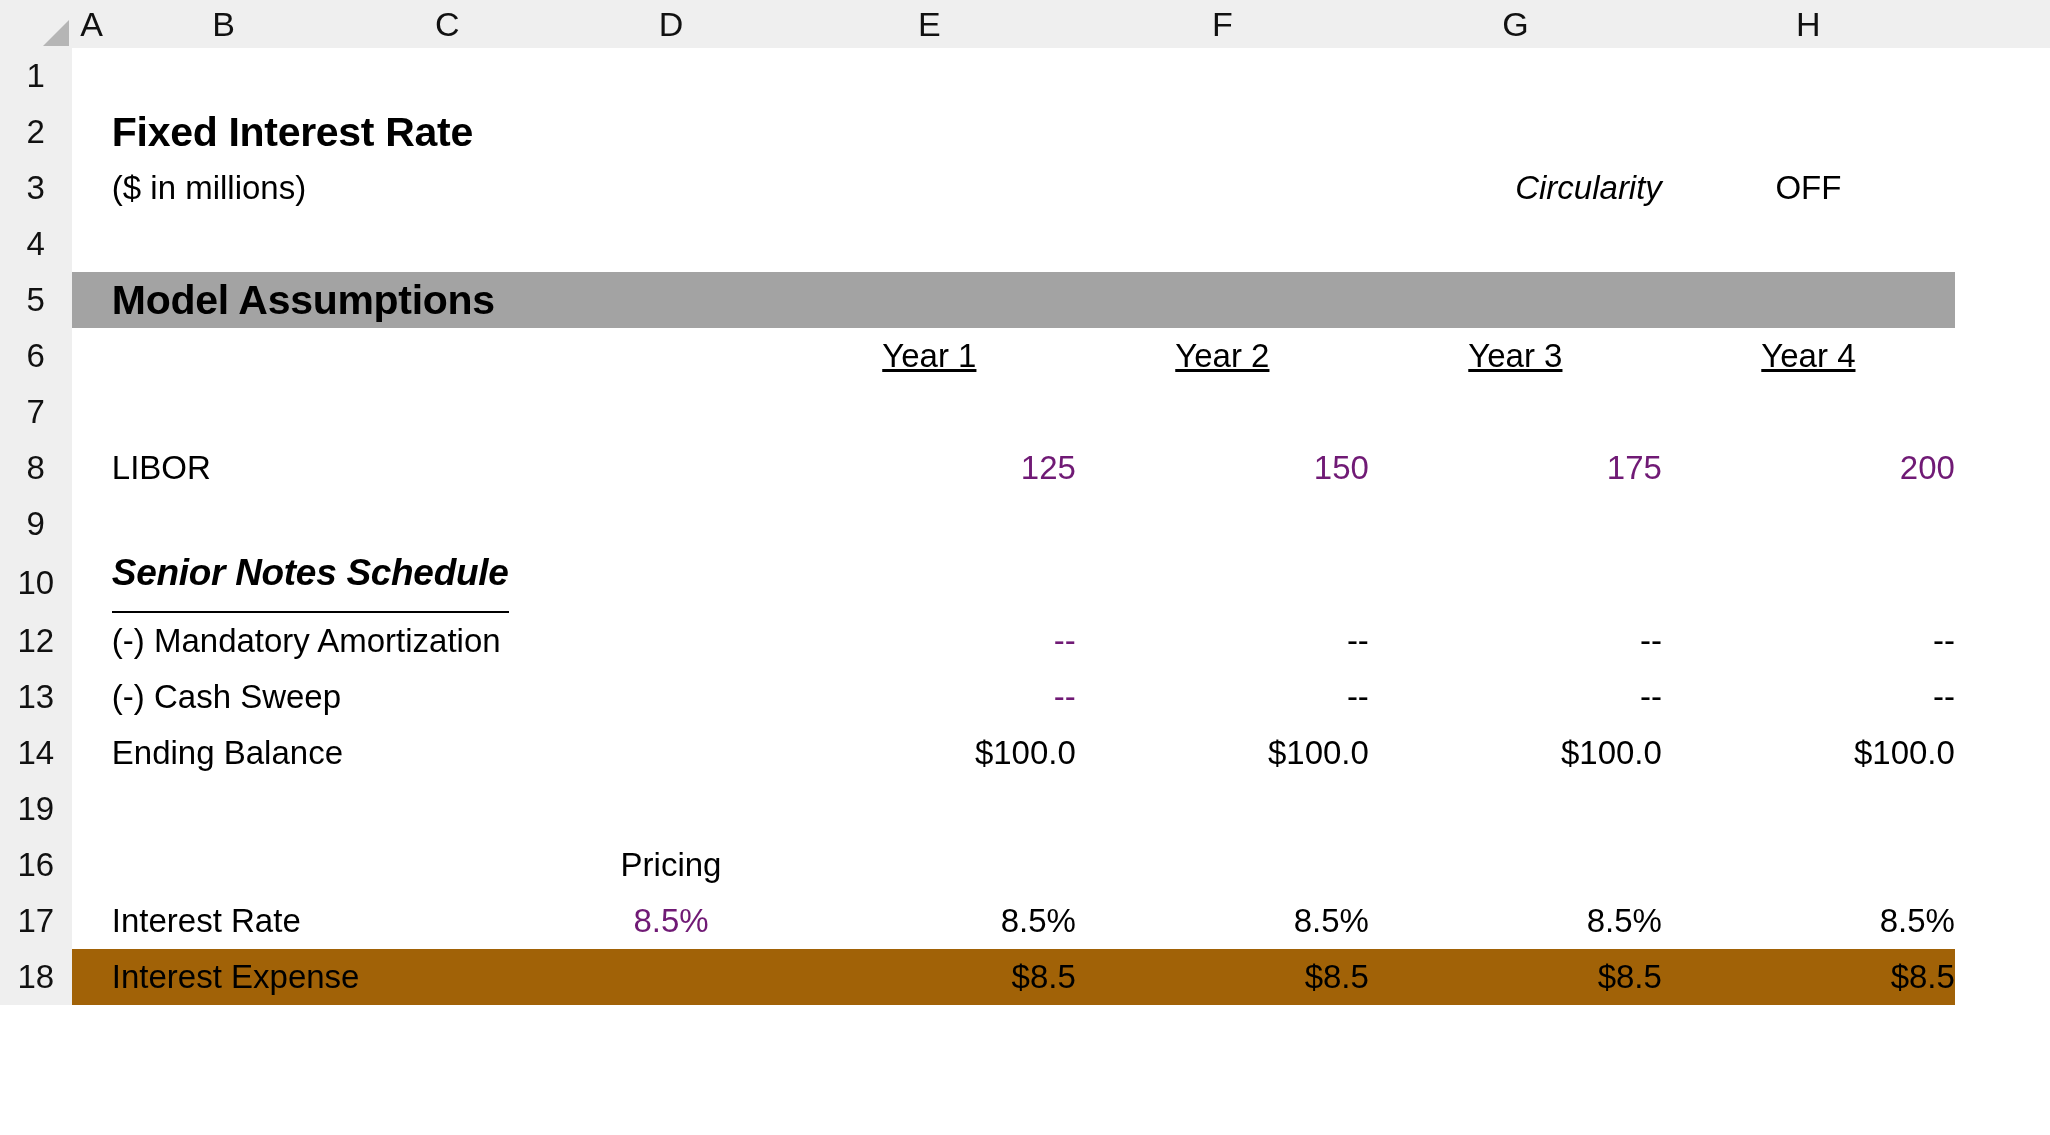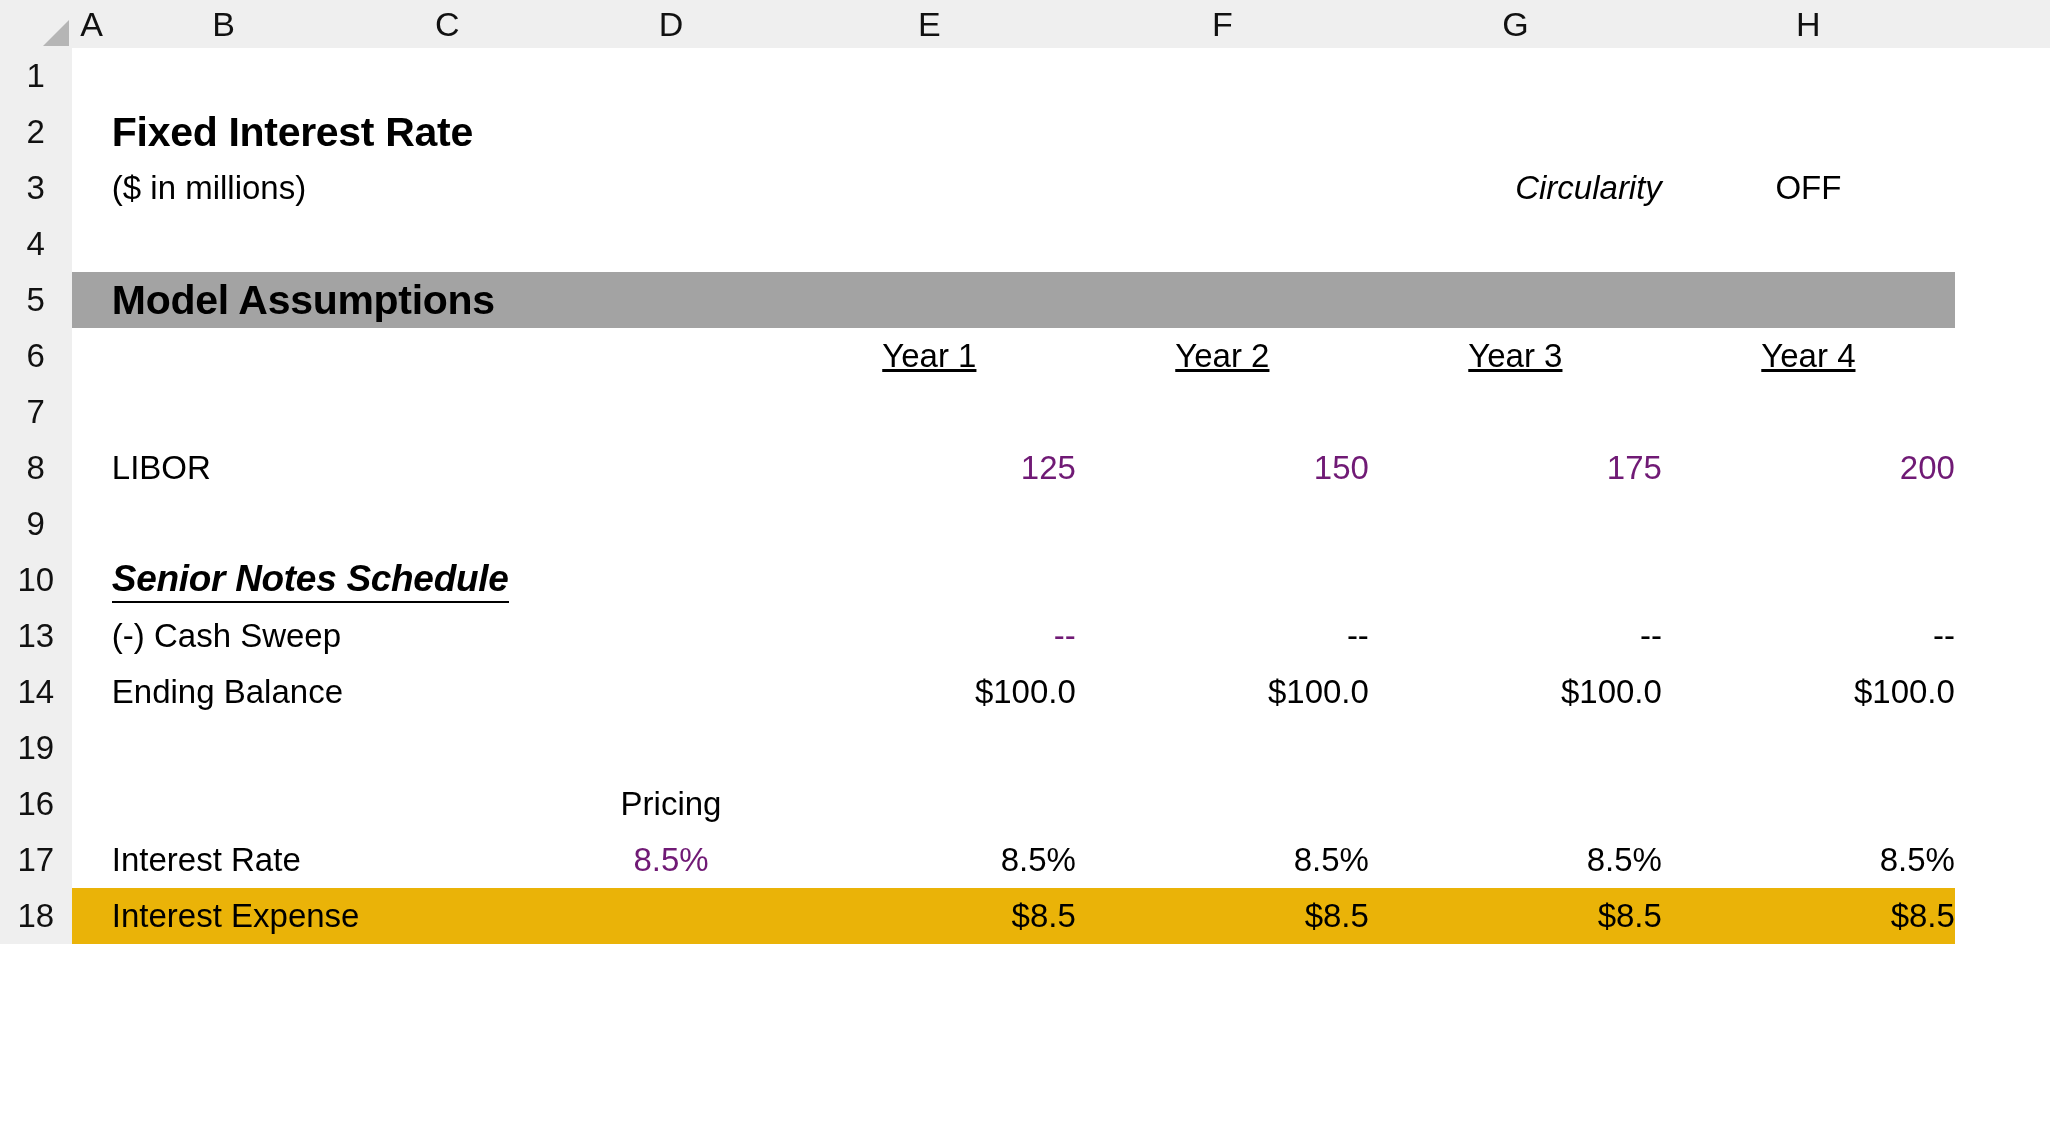--- a/index.html
+++ b/index.html
@@ -98,21 +98,21 @@
     font-weight: bold;
     letter-spacing: -0.3px;
   }
   .rule-bottom-thin { border-bottom: 2px solid #000000; }
 
   .banner {
     background: #a3a3a3;
   }
 
   .yellowrow {
-    background: #eab308;
+    background: #a16207;
   }
   .yellow-edge-l { border-left: 2px solid #000000; }
   .yellow-edge-r { border-right: 2px solid #000000; }
   .yellow-edge-t { border-top: 2px solid #000000; }
   .yellow-edge-b { border-bottom: 2px solid #000000; }
 
   .boxcell {
     border: 2px solid #000000;
     background: #ffffff;
   }
@@ -121,21 +121,21 @@
     text-align: center;
     font-size: 33px;
     border-bottom: 3px solid #000000;
     text-decoration: underline;
   }
 
   
   .inline-underline {
     display: inline-block;
     border-bottom: 2px solid #000000;
-    padding-bottom: 1px;
+    padding-bottom: 17px;
   }
 </style>
 </head>
 <body>
 
 <div class="sheet">
 
   <table class="grid">
     <colgroup>
       <col style="width:64px">
@@ -283,20 +283,30 @@
         <span class="title ital inline-underline" style="font-size:37px;">Senior Notes Schedule</span>
       </td>
       <td class="c"></td>
       <td class="c"></td>
       <td class="c"></td>
       <td class="c"></td>
       <td class="c"></td>
     </tr>
 
 
+    <tr>
+      <td class="rowhead">12</td>
+      <td class="c"></td>
+      <td class="c l" colspan="3">(-) Mandatory Amortization</td>
+      <td class="c r blue">--</td>
+      <td class="c r">--</td>
+      <td class="c r">--</td>
+      <td class="c r">--</td>
+      <td class="c"></td>
+    </tr>
 
     <tr>
       <td class="rowhead">13</td>
       <td class="c"></td>
       <td class="c l rule-bottom-thin" colspan="3">(-) Cash Sweep</td>
       <td class="c r blue rule-bottom-thin">--</td>
       <td class="c r rule-bottom-thin">--</td>
       <td class="c r rule-bottom-thin">--</td>
       <td class="c r rule-bottom-thin">--</td>
       <td class="c"></td>

